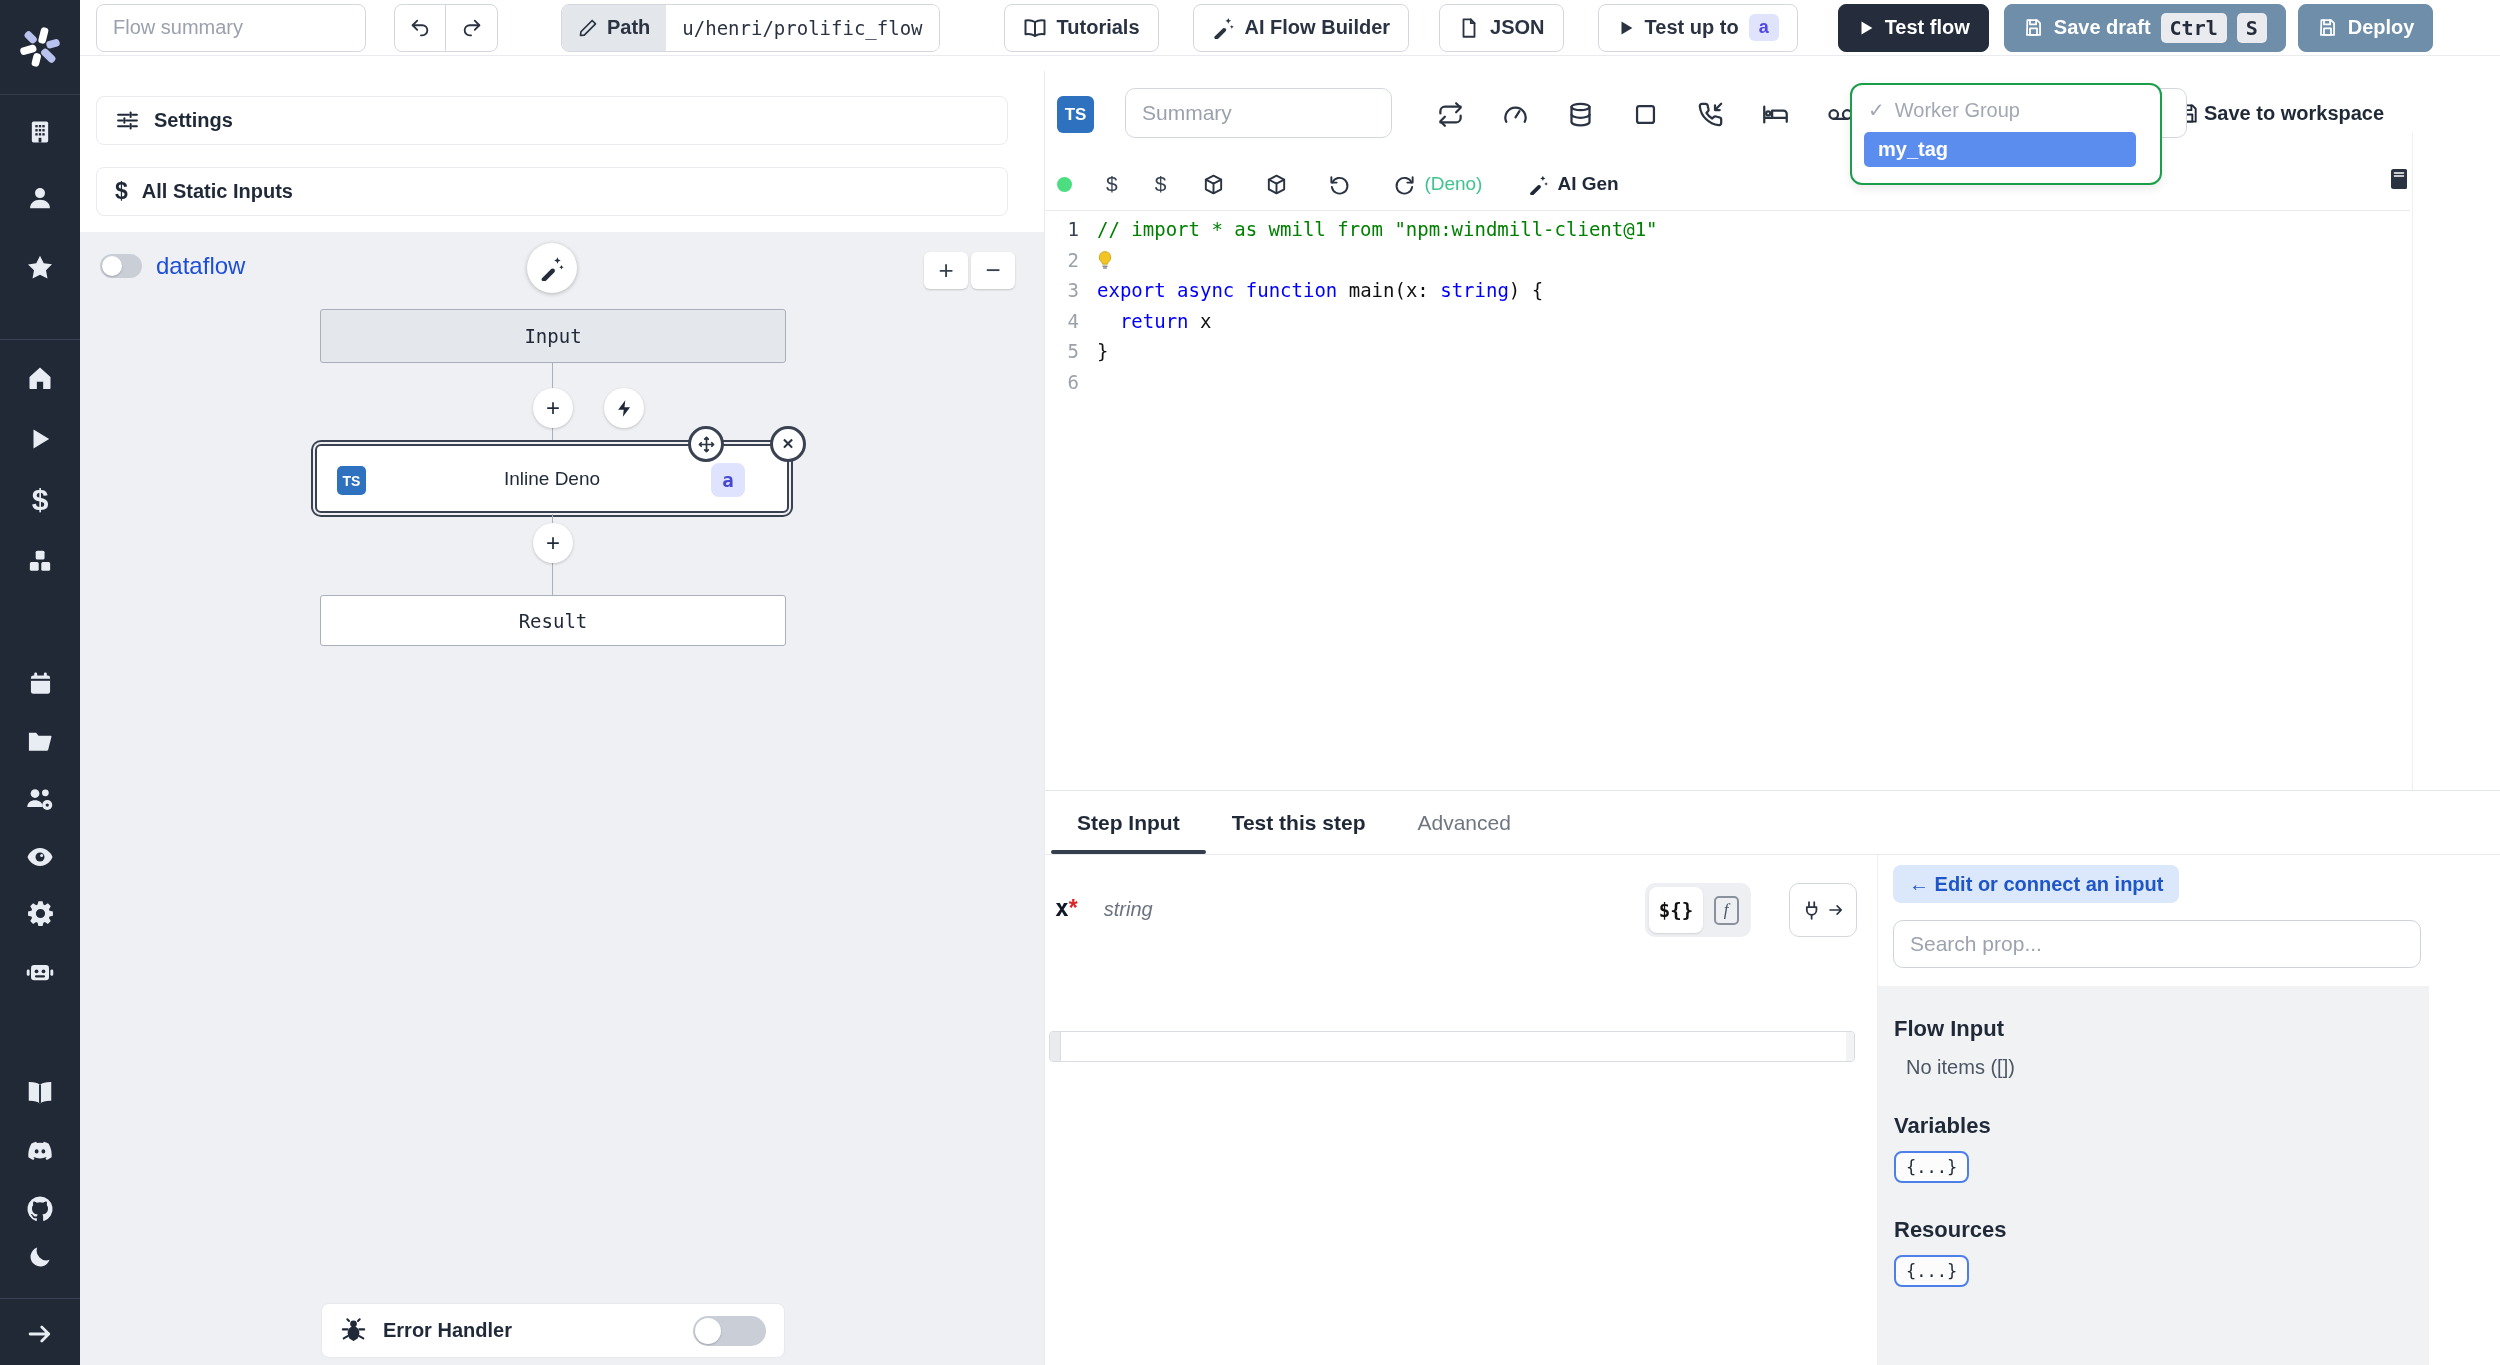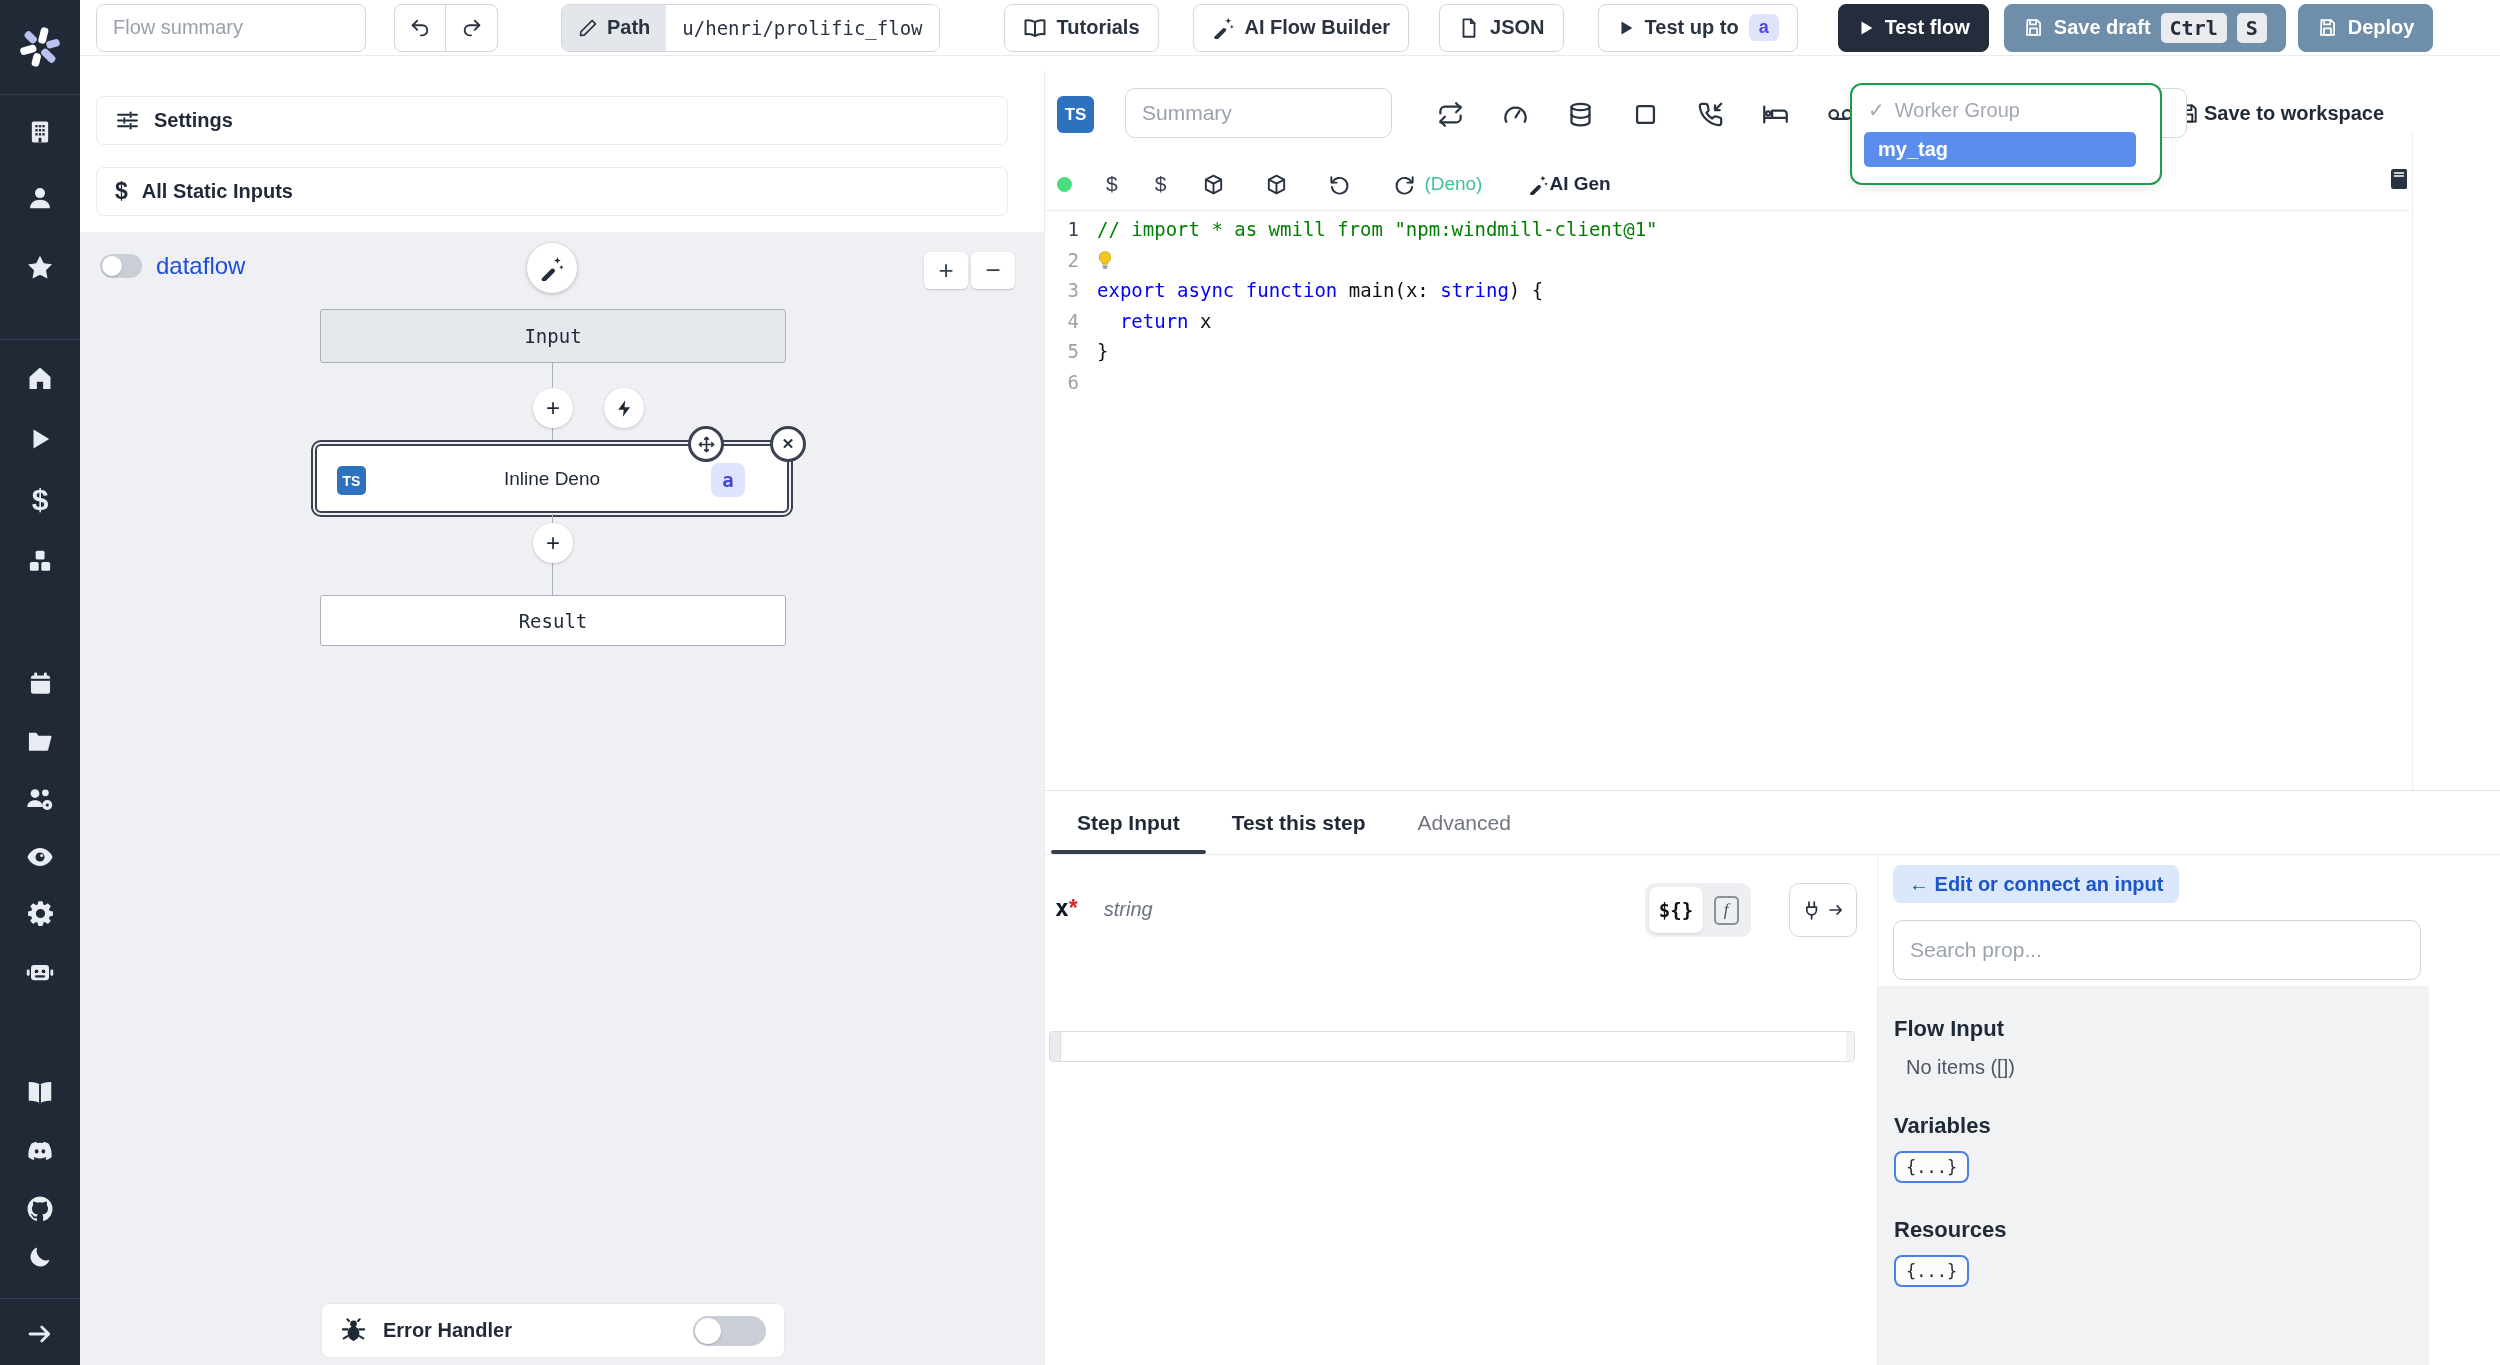--- a/index.html
+++ b/index.html
@@ -104,21 +104,21 @@
   .wg-head { display:flex; align-items:center; gap:10px; color:#a2a8b3; font-size:20px; padding:13px 18px 8px 16px; }
   .wg-item { margin:2px 24px 4px 12px; background:#5b8def; color:#fff; border-radius:5px; padding:6px 14px;
              font-size:20px; font-weight:600; cursor:pointer; }
   .stw { position:absolute; left:1132px; top:31px; display:flex; align-items:center; gap:4px; font-size:20px;
          font-weight:600; color:#1f2937; cursor:pointer; }
   .ep-row2 { position:absolute; left:12px; top:95px; height:36px; display:flex; align-items:center; color:#374151; }
   .dot-green { width:15px; height:15px; border-radius:50%; background:#4ade80; }
   .r2-dollar { margin-left:34px; font-size:21px; font-weight:500; cursor:pointer; }
   .r2-icon { margin-left:36px; display:flex; cursor:pointer; color:#2a3342; }
   .deno { margin-left:8px; font-size:19px; color:#3ec48e; }
-  .aigen { margin-left:46px; display:flex; align-items:center; font-size:19px; font-weight:600;
+  .aigen { margin-left:46px; display:flex; align-items:center; gap:8px; font-size:19px; font-weight:600;
            color:#1f2937; cursor:pointer; }
   .ep-book { position:absolute; left:1342px; top:96px; color:#2a3342; cursor:pointer; }
   .v-div { position:absolute; left:1367px; top:62px; bottom:0; width:1px; background:#eceef1; }
   .code { position:absolute; left:0; top:139px; right:90px; bottom:0; border-top:1px solid #e9ebef;
           padding-top:3px; font-family:"DejaVu Sans Mono", monospace; font-size:19px; overflow:hidden; }
   .code-line { display:flex; height:30.5px; align-items:center; }
   .ln { width:52px; text-align:right; padding-right:18px; color:#9aa1ab; flex:none; }
   .ln-active { color:#374151; }
   .lc { white-space:pre; color:#111; display:flex; align-items:center; }
   .tk-comment { color:#008000; } .tk-keyword { color:#0000ff; } .tk-type { color:#0000ff; } .tk-plain { color:#111; }
@@ -154,21 +154,21 @@
   .arg-input .capl { position:absolute; left:0; top:0; bottom:0; width:11px; background:#e9ebef;
                      border-right:1px solid #d9dce2; border-radius:3px 0 0 3px; }
   .arg-input .capr { position:absolute; right:0; top:0; bottom:0; width:8px; background:#f2f3f5;
                      border-radius:0 3px 3px 0; }
   .arg-input input { position:absolute; left:14px; right:10px; top:0; height:100%; border:none; outline:none;
                      font-size:18px; font-family:"DejaVu Sans Mono",monospace; background:transparent; }
   .bp-right { position:absolute; left:832px; top:64px; right:0; bottom:0; border-left:1px solid #eceef1; }
   .connect-btn { position:absolute; left:15px; top:10px; height:38px; background:#dbe7fb; border-radius:8px;
                  display:flex; align-items:center; padding:0 16px; font-size:20px; font-weight:600; color:#1e56c8;
                  cursor:pointer; }
-  .prop-search { position:absolute; left:15px; top:65px; width:528px; height:60px; border:1px solid #cfd4da;
+  .prop-search { position:absolute; left:15px; top:65px; width:528px; height:48px; border:1px solid #cfd4da;
                  border-radius:10px; font-size:21px; padding:0 16px; outline:none;
                  font-family:"Liberation Sans",sans-serif; color:#1f2937; }
   .prop-search::placeholder { color:#9ca3af; }
   .prop-panel { position:absolute; left:0; top:131px; width:551px; bottom:0; background:#f1f2f4; padding:16px; }
   .prop-panel h3 { font-size:22px; font-weight:700; color:#1f2937; margin-top:14px; }
   .prop-empty { font-size:20px; color:#4b5563; margin:14px 0 0 12px; }
   .obj-chip { display:inline-block; margin-top:12px; border:2px solid #4d7fe8; border-radius:8px; background:#fcfcfd;
               padding:4px 10px; font-family:"DejaVu Sans Mono",monospace; font-size:17px; color:#1f2937; cursor:pointer; }
   .mt34 { margin-top:34px !important; }
 </style>

